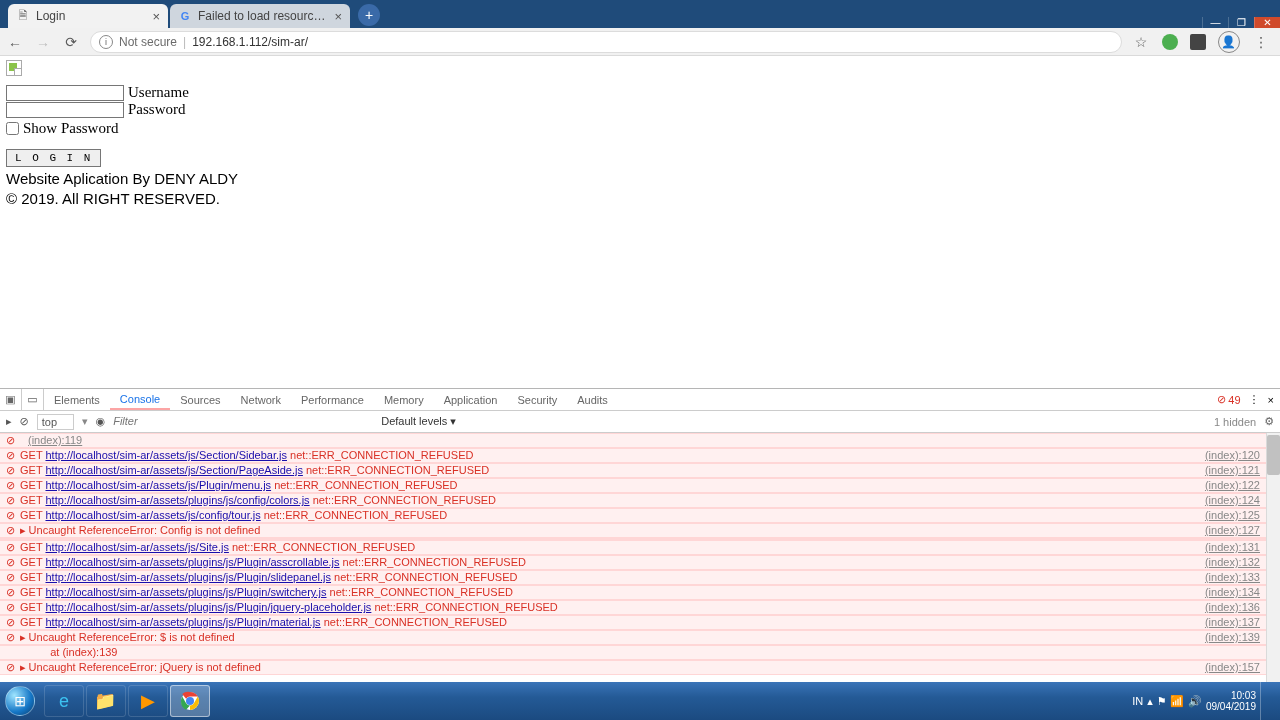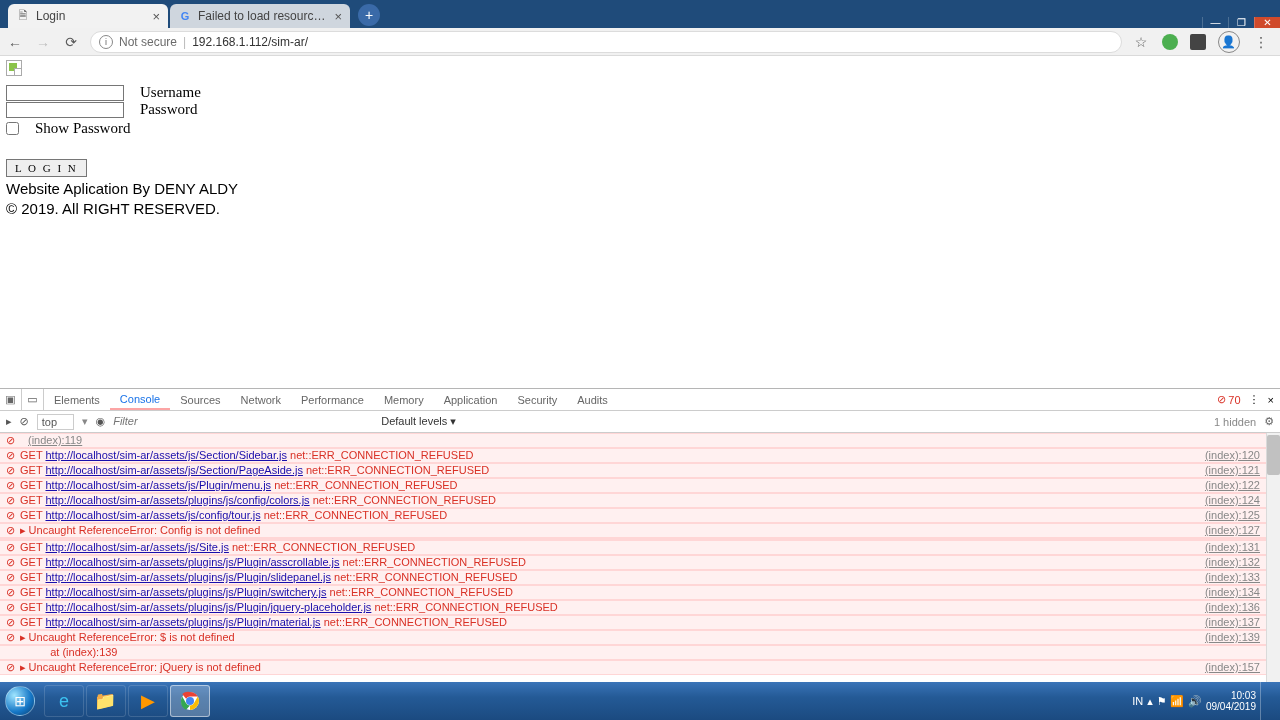--- a/index.html
+++ b/index.html
@@ -26,25 +26,25 @@
 .divider{color:#bbb;}
 .right-icons{display:flex;gap:12px;align-items:center;padding-right:4px;}
 .ext-icn{width:16px;height:16px;border-radius:2px;}
 .avatar{width:22px;height:22px;border:1px solid #888;border-radius:50%;display:flex;align-items:center;justify-content:center;font-size:12px;color:#555;}
 
 
 .page{flex:0 0 332px;background:#fff;padding:4px 6px;font-family:"Times New Roman",serif;font-size:15px;color:#000;overflow:hidden;}
 .broken-img{width:16px;height:16px;border:1px solid #aaa;display:inline-block;position:relative;margin-bottom:4px;}
 .broken-img::before{content:"";position:absolute;left:2px;top:2px;width:8px;height:8px;background:#8bc34a;}
 .broken-img::after{content:"";position:absolute;right:0;bottom:0;width:6px;height:6px;background:#fff;border-left:1px solid #aaa;border-top:1px solid #aaa;}
-.form-row{display:flex;align-items:center;gap:16px;margin:0;}
+.form-row{display:flex;align-items:center;gap:4px;margin:0;}
 .form-row input[type=text],.form-row input[type=password]{width:118px;height:16px;border:1px solid #767676;font-size:12px;}
 .form-row label{font-family:"Times New Roman",serif;}
 .chk-row{margin-top:2px;}
-.login-btn{margin-top:22px;font-family:Liberation Serif, serif;font-size:11px;padding:2px 8px;border:1px solid #767676;background:#efefef;letter-spacing:2px;}
+.login-btn{margin-top:12px;font-family:Liberation Mono, monospace;font-size:11px;padding:2px 8px;border:1px solid #767676;background:#efefef;letter-spacing:2px;}
 .credit,.copyright{margin-top:3px;}
 
 
 .devtools{flex:1;border-top:1px solid #b5b5b5;display:flex;flex-direction:column;font-family:"Segoe UI",Arial,sans-serif;font-size:11px;background:#fff;min-height:0;}
 .dt-tabs{height:22px;border-bottom:1px solid #ccc;display:flex;align-items:stretch;}
 .dt-tool-icn{width:22px;display:flex;align-items:center;justify-content:center;border-right:1px solid #ccc;color:#666;font-size:11px;}
 .dt-tab{padding:0 10px;display:flex;align-items:center;color:#666;cursor:default;}
 .dt-tab.active{color:#1a73e8;border-bottom:2px solid #fca5a5;}
 .dt-right{margin-left:auto;display:flex;align-items:center;gap:8px;padding-right:6px;}
 .err-badge{color:#d93025;font-size:11px;display:flex;align-items:center;gap:2px;}
@@ -155,21 +155,21 @@
           <div class="dt-tab">Sources</div>
           <div class="dt-tab">Network</div>
           <div class="dt-tab">Performance</div>
           <div class="dt-tab">Memory</div>
           <div class="dt-tab">Application</div>
           <div class="dt-tab">Security</div>
           <div class="dt-tab">Audits</div>
         </div>
       <div class="dt-right">
         <span class="err-badge">
-            <span>70</span>
+            <span>49</span>
           </span>
         <span>⋮</span>
         <span>×</span>
       </div>
     </div>
     <div class="dt-toolbar">
       <span>▸</span>
       <span>⊘</span>
       <span class="dt-select">top</span>
       <span style="color:#888">▾</span>

